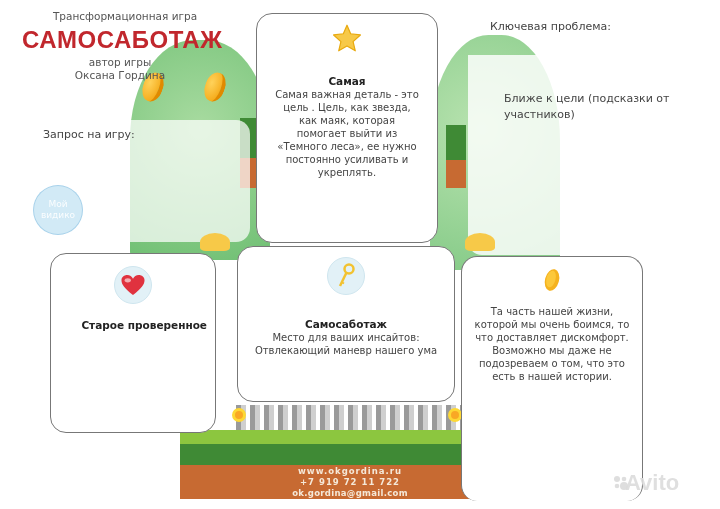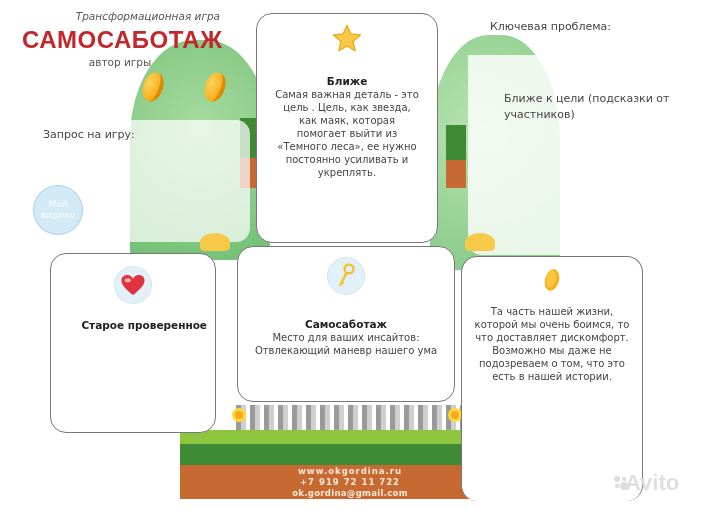--- a/index.html
+++ b/index.html
@@ -2,21 +2,21 @@
 <html><head>
 <meta charset="utf-8">
 <style>
   * { box-sizing: border-box; margin: 0; padding: 0; }
   html, body { width: 720px; height: 509px; overflow: hidden; background: #ffffff; }
   body { position: relative; font-family: "DejaVu Sans", sans-serif; color: #3a3a3a; }
 
   .abs { position: absolute; }
 
   
-  .subtitle { left: 30px; top: 10px; width: 190px; text-align: right; font-size: 10.5px; color: #555; font-style: italic; }
+  .subtitle { left: 30px; top: 10px; width: 190px; text-align: center; font-size: 10.5px; color: #555; }
   .brand { left: 22px; top: 26px; font-family: "Liberation Sans", sans-serif; font-weight: bold; font-size: 24px; color: #c1272d; letter-spacing: 0.5px; }
   .author { left: 60px; top: 56px; width: 120px; text-align: center; font-size: 10.5px; color: #555; line-height: 13px; }
   .tree-left { left: 130px; top: 40px; width: 140px; height: 220px; background: radial-gradient(circle at 50% 40%, #a8dba0, #6fbf73); border-radius: 45% 45% 8px 8px; }
   .tree-right { left: 430px; top: 35px; width: 130px; height: 235px; background: radial-gradient(circle at 40% 40%, #b9e3b0, #82c985); border-radius: 45% 45% 8px 8px; }
 
   .coin { width: 20px; height: 30px; border-radius: 50%; background: radial-gradient(ellipse at 35% 40%, #ffd25a, #f2a20c); transform: rotate(20deg); border-right: 4px solid #e08a00; }
 
   
   .strip-grass { background: #3f8a35; }
   .strip-dirt { background: #c76a32; }
@@ -61,20 +61,21 @@
 <div class="abs strip-grass" style="left:446px; top:125px; width:20px; height:35px;"></div>
 <div class="abs strip-dirt" style="left:446px; top:160px; width:20px; height:28px;"></div>
 
 <div class="abs overlay-panel" style="left:112px; top:120px; width:138px; height:122px;"></div>
 <div class="abs overlay-panel" style="left:468px; top:55px; width:120px; height:200px; background: rgba(255,255,255,0.82);"></div>
 
 <div class="abs subtitle">Трансформационная игра</div>
 <div class="abs brand">САМОСАБОТАЖ</div>
 <div class="abs author">
   <div>автор игры</div>
+  <div>Оксана Гордина</div>
 </div>
 
 <div class="abs label" style="left:43px; top:128px;">Запрос на игру:</div>
 <div class="abs label" style="left:490px; top:20px;">Ключевая проблема:</div>
 <div class="abs label" style="left:504px; top:91px; line-height:16px;">
   <div>Ближе к цели (подсказки от</div>
   <div>участников)</div>
 </div>
 
 <div class="abs bubble">
@@ -96,21 +97,21 @@
 <div class="abs contact" style="top:466px;">www.okgordina.ru</div>
 <div class="abs contact" style="top:477px;">+7 919 72 11 722</div>
 <div class="abs contact" style="top:488px; letter-spacing:0.3px;">ok.gordina@gmail.com</div>
 
 <div class="abs card" style="left:256px; top:13px; width:182px; height:230px; padding-top:10px;">
   <div style="margin:0 auto 22px; width:30px; height:28px;">
     <svg width="30" height="28" viewBox="0 0 24 23">
         <path d="M12 1 L15 8 L23 9 L17 14.5 L18.8 22 L12 18 L5.2 22 L7 14.5 L1 9 L9 8 Z" fill="#f7c948" stroke="#e8a90f" stroke-width="1" stroke-linejoin="round"></path>
       </svg>
   </div>
-  <div class="card-title">Ближе</div>
+  <div class="card-title">Самая</div>
   <div class="card-text" style="padding:0 10px;">Самая важная деталь - это цель . Цель, как звезда, как маяк, которая помогает выйти из «Темного леса», ее нужно постоянно усиливать и укреплять.</div>
 </div>
 
 <div class="abs card" style="left:50px; top:253px; width:166px; height:180px; padding-top:12px;text-align:right;">
   <div class="icon-circle" style="margin-bottom:14px;">
     <svg width="26" height="22" viewBox="0 0 24 21">
         <path d="M12 20 C4 14 1 10 1 6 C1 3 3.5 1 6.5 1 C9 1 11 2.5 12 4.5 C13 2.5 15 1 17.5 1 C20.5 1 23 3 23 6 C23 10 20 14 12 20 Z" fill="#e0323f"></path>
         <ellipse cx="7" cy="6" rx="3" ry="2" fill="#ffffff" opacity="0.6"></ellipse>
       </svg>
   </div>

